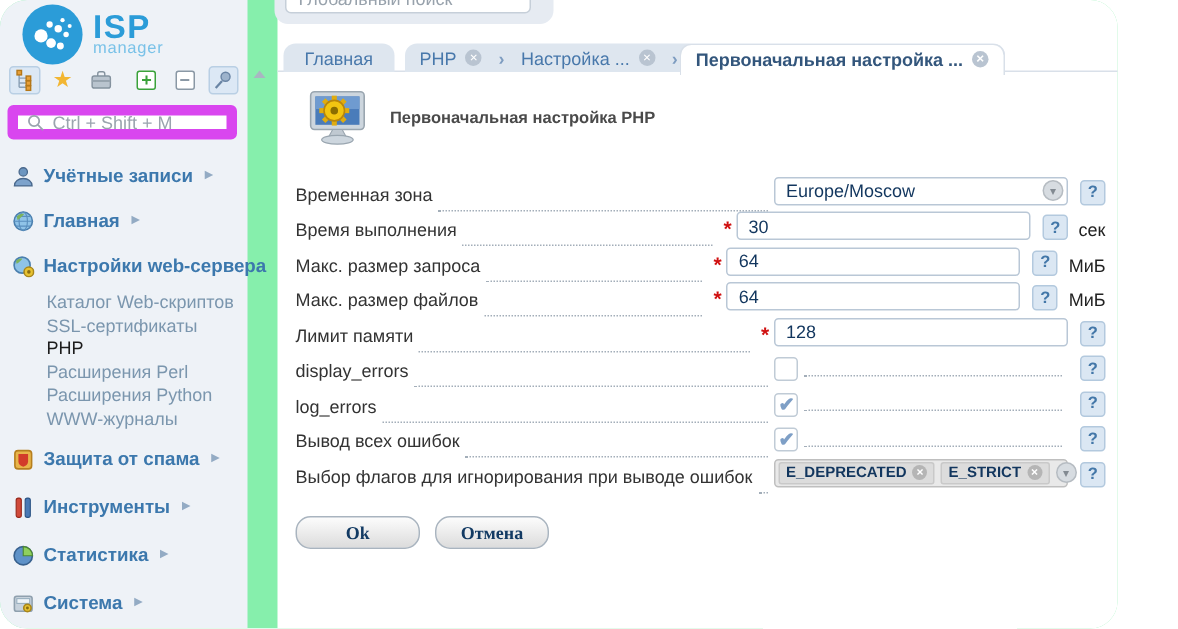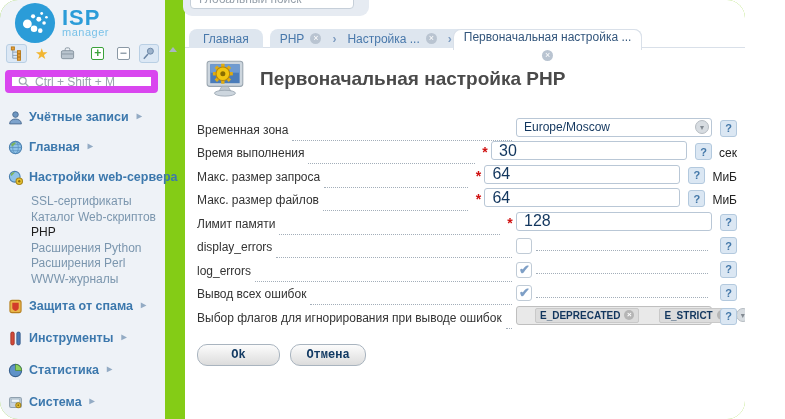--- a/index.html
+++ b/index.html
@@ -1,19 +1,19 @@
 <!DOCTYPE html>
 <html><head>
 <meta charset="utf-8">
 <style>
   * { margin:0; padding:0; box-sizing:border-box; }
   html,body { background:#fff; }
   .page {
     position:relative; width:745px; height:419px; overflow:hidden;
-    background:#84cc16; font-family:"Liberation Sans", sans-serif; font-size:12px;border-radius:18px;
+    background:#86efac; font-family:"Liberation Sans", sans-serif; font-size:12px;border-radius:18px;
   }
   
   .sidebar { position:absolute; left:0; top:0; width:165px; height:419px; background:#eef2f7; }
   .logo { position:absolute; left:14px; top:2px; display:flex; align-items:center; gap:6px; }
   .logo-text .l1 { font-size:22px; font-weight:bold; color:#2b9cd8; line-height:20px; letter-spacing:1px; }
   .logo-text .l2 { font-size:11px; color:#79c2e8; margin-top:-2px; letter-spacing:0.5px; }
   .sbtoolbar { position:absolute; left:6px; top:44px; width:153px; display:flex; align-items:center; gap:5px; }
   .tbtn { width:21px; height:19px; display:flex; align-items:center; justify-content:center; border:1px solid transparent; border-radius:3px; background:transparent; cursor:pointer; padding:0; }
   .tbtn.sel { background:#dce8f5; border-color:#b9cfe4; }
   .tb-spacer { flex:1; }
@@ -36,46 +36,46 @@
   .scrollup { position:absolute; left:169px; top:47px; width:0; height:0; border-left:4px solid transparent; border-right:4px solid transparent; border-bottom:5px solid #a9b6c2; }
   
   .main { position:absolute; left:185px; top:0; width:600px; height:419px; background:#fff; }
   .gsearch { position:absolute; left:-2px; top:-18px; width:186px; height:34px; background:#e6ebf2; border-radius:9px; }
   .gsearch input { position:absolute; left:7px; top:6px; width:164px; height:21px; border:1px solid #c6cfd9; border-radius:4px; background:#fff; font-size:12px; color:#98a2ac; padding:0 8px; font-family:inherit; outline:none; }
   .tabline { position:absolute; left:0; right:0; top:47px; height:1px; background:#d9e0e9; }
   .tabbar { position:absolute; left:4px; top:28px; height:20px; display:flex; align-items:flex-end; z-index:2; }
   .tab { height:19px; padding:0 14px; background:#dee6ef; border-radius:8px 8px 0 0; display:flex; align-items:center; color:#4878ab; cursor:pointer; }
   .tabgroup { display:flex; align-items:center; background:#dee6ef; border-radius:8px 8px 0 0; margin-left:7px; height:19px; }
   .seg { display:flex; align-items:center; gap:6px; padding:0 10px; height:19px; color:#4878ab; cursor:pointer; }
-  .seg.active { background:#fff; border:1px solid #d9e0e9; border-bottom:none; border-radius:8px 8px 0 0; height:21px; margin-bottom:-1px; font-weight:normal; color:#33567c;flex-direction:column; }
+  .seg.active { background:#fff; border:1px solid #d9e0e9; border-bottom:none; border-radius:8px 8px 0 0; height:21px; margin-bottom:-1px; font-weight:bold; color:#33567c; }
   .sep { color:#7d9cc0; font-weight:bold; font-size:12px; padding:0 1px; }
   .x { width:11px; height:11px; border-radius:50%; background:#b9c4d1; color:#fff; font-size:9px; line-height:11px; text-align:center; display:inline-block; flex:none; cursor:pointer; }
   .x::before { content:"×"; }
   .content-header { position:absolute; left:20px; top:58px; display:flex; align-items:center; gap:13px; }
-  .page-title { font-size:19px; font-weight:bold; color:#4a4a4a; }
+  .page-title { font-size:11px; font-weight:bold; color:#4a4a4a; }
   
   .form { position:absolute; left:12px; top:113px; width:540px; }
   .row { display:flex; align-items:flex-end; height:23.5px; color:#333; }
   .lbl { white-space:nowrap; }
   .dots { flex:1; border-bottom:1px dotted #a3aeb9; margin:0 4px; transform:translateY(4px); min-width:4px; height:1px; }
   .req { color:#d01111; width:12px; text-align:center; font-weight:bold; font-size:14px; flex:none; }
   .fieldcol { width:196px; flex:none; display:flex; align-items:center; }
-  .txt { width:100%; height:19px; border:1px solid #b9c7d6; border-radius:3px; padding:0 7px; font-size:16px; color:#12365e; font-family:inherit; outline:none; background:#fff; }
+  .txt { width:100%; height:19px; border:1px solid #b9c7d6; border-radius:3px; padding:0 7px; font-size:12px; color:#12365e; font-family:inherit; outline:none; background:#fff; }
   .selectbox { width:100%; height:19px; border:1px solid #b9c7d6; border-radius:3px; background:#fff; display:flex; align-items:center; padding:0 2px 0 7px; color:#12365e; cursor:pointer; }
   .drop { width:14px; height:14px; border-radius:50%; background:#d7dce1; border:1px solid #b6bcc2; margin-left:auto; flex:none; display:flex; align-items:center; justify-content:center; color:#828a92; font-size:8px; cursor:pointer; }
   .drop::after { content:"▾"; }
   .checkbox { width:16px; height:16px; border:1px solid #c0cbd6; border-radius:3px; background:#fff; position:relative; flex:none; cursor:pointer; }
   .checkbox.checked::after { content:"✔"; color:#7e9fc6; font-weight:bold; font-size:13px; position:absolute; left:2px; top:-1px; }
   .msel { width:100%; height:19px; background:#e9e9e9; border:1px solid #bfbfbf; border-radius:3px; display:flex; align-items:center; padding:0 2px; gap:4px; }
-  .tag { background:#dcdcdc; border:1px solid #c9c9c9; border-radius:2px; height:15px; display:flex; align-items:center; padding:0 4px; font-size:10px; font-weight:bold; color:#12365e; gap:4px; white-space:nowrap;margin-left:16px; }
+  .tag { background:#dcdcdc; border:1px solid #c9c9c9; border-radius:2px; height:15px; display:flex; align-items:center; padding:0 4px; font-size:10px; font-weight:bold; color:#12365e; gap:4px; white-space:nowrap; }
   .tag .x { background:#b5b5b5; width:10px; height:10px; line-height:10px; font-size:8px; }
   .help { width:17px; height:17px; margin-left:8px; background:#dbe7f3; border:1px solid #b3c9de; border-radius:3px; color:#4377a8; font-size:11px; font-weight:bold; flex:none; cursor:pointer; display:flex; align-items:center; justify-content:center; font-family:inherit; }
   .unit { margin-left:7px; color:#222; white-space:nowrap; }
   .btnrow { position:absolute; left:12px; top:344px; display:flex; gap:10px; }
-  .btn { height:22px; border:1px solid #a9b4bf; border-radius:10px; background:linear-gradient(#fcfcfc,#dcdcdc); color:#123a63; font-size:12px; font-weight:bold; font-family:Liberation Mono, monospace; cursor:pointer; }
+  .btn { height:22px; border:1px solid #a9b4bf; border-radius:10px; background:linear-gradient(#fcfcfc,#dcdcdc); color:#123a63; font-size:12px; font-weight:bold; font-family:Liberation Serif, serif; cursor:pointer; }
   .btn.ok { width:83px; }
   .btn.cancel { width:76px; }
 </style>
 </head>
 <body>
 
 <div class="page">
 
   <div class="sidebar">
 
@@ -182,25 +182,25 @@
             <circle cx="6.3" cy="6.3" r="5" fill="#8fc3e8" stroke="#4a7fae"></circle>
             <path d="M2.5 3.8c.9-1.4 2.6-1.9 4-1.5-1.4 1.4-2.3 2.7-3.7 3.2z" fill="#7cb35c"></path>
             <circle cx="10.5" cy="10.5" r="3" fill="#e7c231" stroke="#a8861a"></circle>
             <circle cx="10.5" cy="10.5" r="1.1" fill="#8a6d10"></circle>
           </svg>
         </span>
         <span>Настройки web-сервера</span>
       </div>
 
       <div class="submenu">
+        <div class="smi">Каталог Web-скриптов</div>
         <div class="smi">SSL-сертификаты</div>
-        <div class="smi">Каталог Web-скриптов</div>
         <div class="smi active">PHP</div>
+        <div class="smi">Расширения Perl</div>
         <div class="smi">Расширения Python</div>
-        <div class="smi">Расширения Perl</div>
         <div class="smi">WWW-журналы</div>
       </div>
 
       <div class="mi gap16">
         <span class="icon14">
           <svg width="15" height="15" viewBox="0 0 14 14">
             <rect x="1.8" y="1.3" width="10.4" height="11.4" rx="2" fill="#e8b54a" stroke="#b67f1e"></rect>
             <path d="M4 3.4h6v4.8c0 1.6-1.5 2.6-3 3.1-1.5-.5-3-1.5-3-3.1z" fill="#d23c2a"></path>
           </svg>
         </span>

